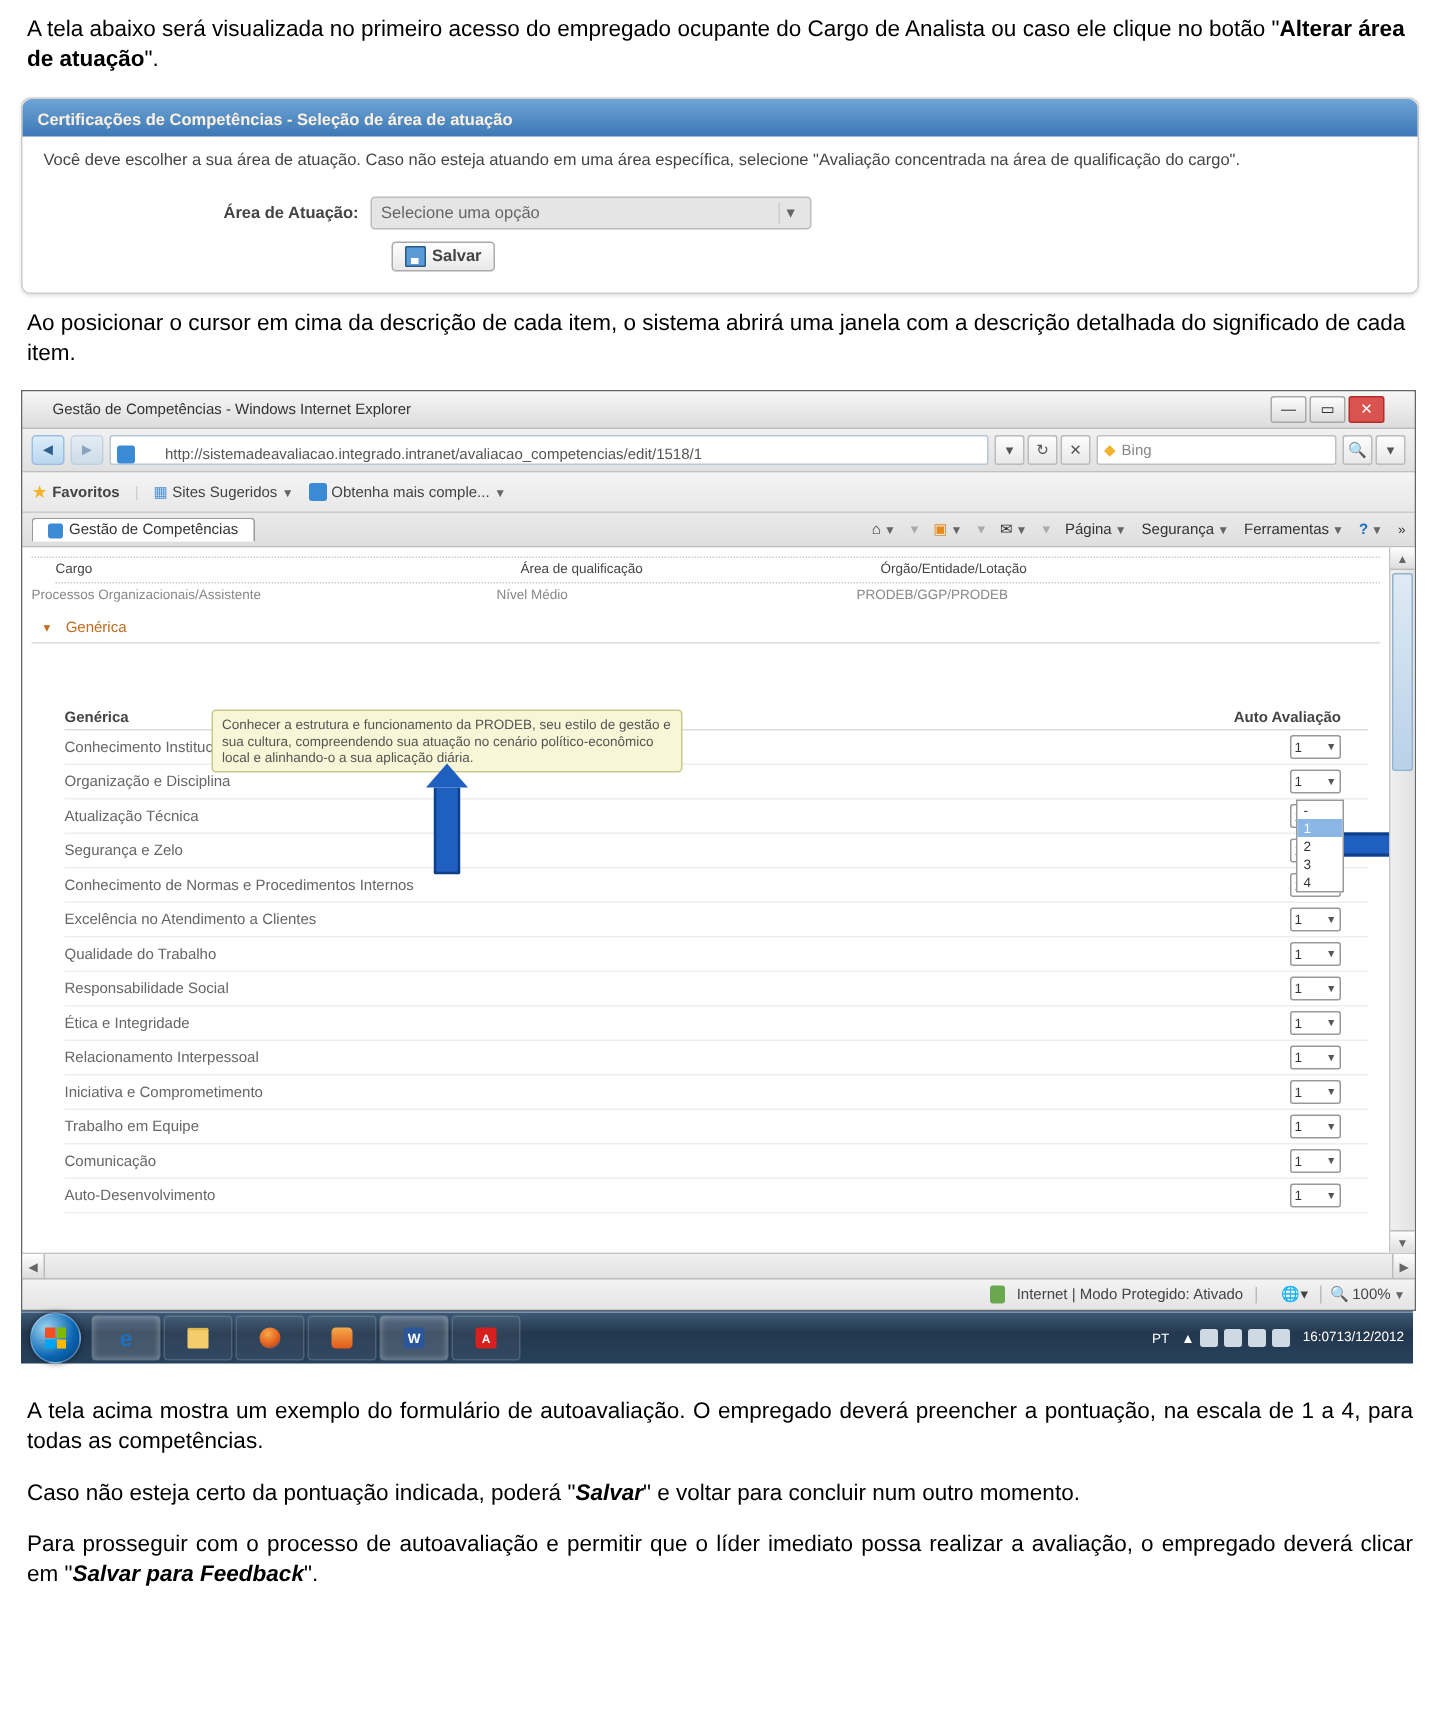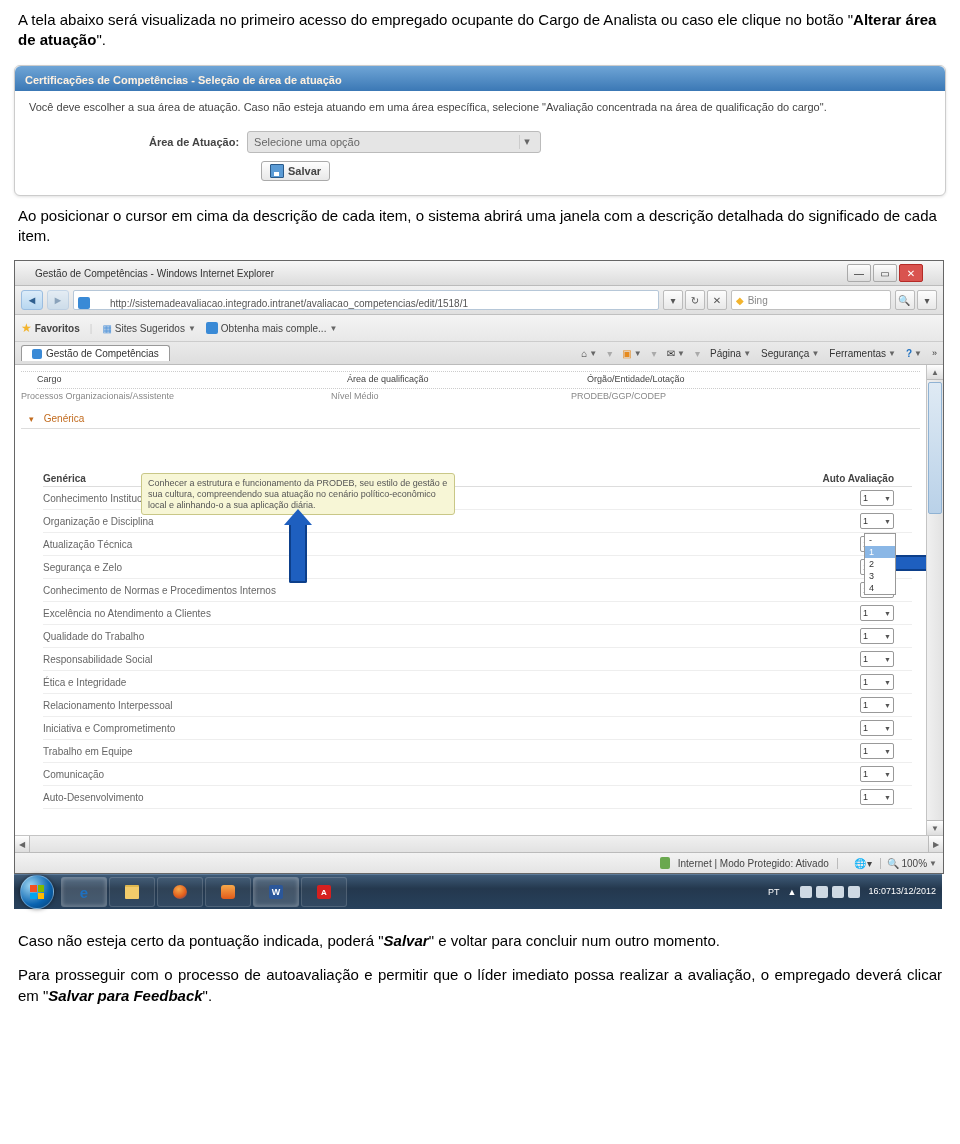--- a/index.html
+++ b/index.html
@@ -515,21 +515,21 @@
       </div>
       <div class="info-row" style="color:#444;margin-left:16px;">
         <div class="info-col1">Cargo</div>
         <div class="info-col2">Área de qualificação</div>
         <div class="info-col3">Órgão/Entidade/Lotação</div>
         <div class="info-col4"></div>
       </div>
       <div class="info-row" style="border-bottom:none;">
         <div class="info-col1">Processos Organizacionais/Assistente</div>
         <div class="info-col2">Nível Médio</div>
-        <div class="info-col3">PRODEB/GGP/CODEP</div>
+        <div class="info-col3">PRODEB/GGP/PRODEB</div>
         <div class="info-col4"></div>
       </div>
 
       <div class="accordion">
         <div class="acc-item open">
           <span class="acc-chev down"></span>
           <span>Genérica</span>
         </div>
         <div class="generica-body">
           <div class="tooltip">Conhecer a estrutura e funcionamento da PRODEB, seu estilo de gestão e sua cultura, compreendendo sua atuação no cenário político-econômico local e alinhando-o a sua aplicação diária.</div>
@@ -730,19 +730,20 @@
       <span class="tray-i"></span>
     </div>
     <div class="clock">
       <span>16:07</span>
       <span>13/12/2012</span>
     </div>
   </div>
 </div>
 
 <div class="doc-text" style="text-align:justify;margin-top:12px;">
+  <p>A tela acima mostra um exemplo do formulário de autoavaliação. O empregado deverá preencher a pontuação, na escala de 1 a 4, para todas as competências.</p>
   <p>
     <span>Caso não esteja certo da pontuação indicada, poderá "</span><span class="bi">Salvar</span><span>" e voltar para concluir num outro momento.</span>
   </p>
   <p>
     <span>Para prosseguir com o processo de autoavaliação e permitir que o líder imediato possa realizar a avaliação, o empregado deverá clicar em "</span><span class="bi">Salvar para Feedback</span><span>".</span>
   </p>
 </div>
 
 </body></html>

